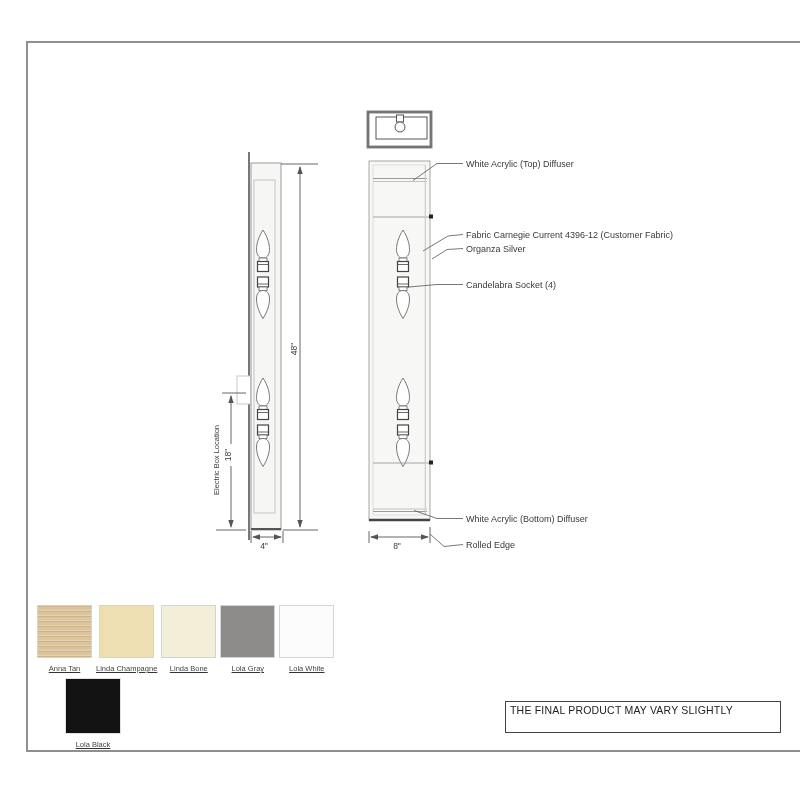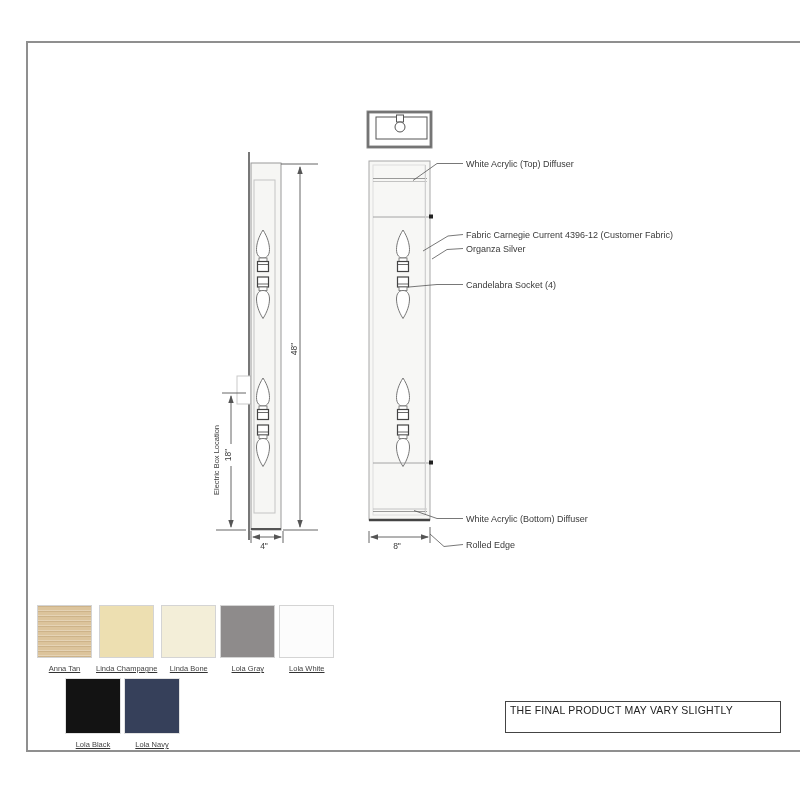--- a/index.html
+++ b/index.html
@@ -152,21 +152,17 @@
     <div class="swatch" style="background-color: rgb(252, 252, 252);"></div>
     <div class="swatch-label">Lola White</div>
   </div>
 </div>
 
 <div class="swatch-row" id="swatch-row-2">
   <div class="swatch-item">
     <div class="swatch" style="background-color: rgb(19, 19, 19);"></div>
     <div class="swatch-label">Lola Black</div>
   </div>
-  <div class="swatch-item">
-    <div class="swatch" style="background-color: rgb(54, 64, 90);"></div>
-    <div class="swatch-label">Lola Navy</div>
-  </div>
 </div>
 
 <div class="note-box">
   <div>THE FINAL PRODUCT  MAY VARY SLIGHTLY</div>
 </div>
 
 </body></html>

